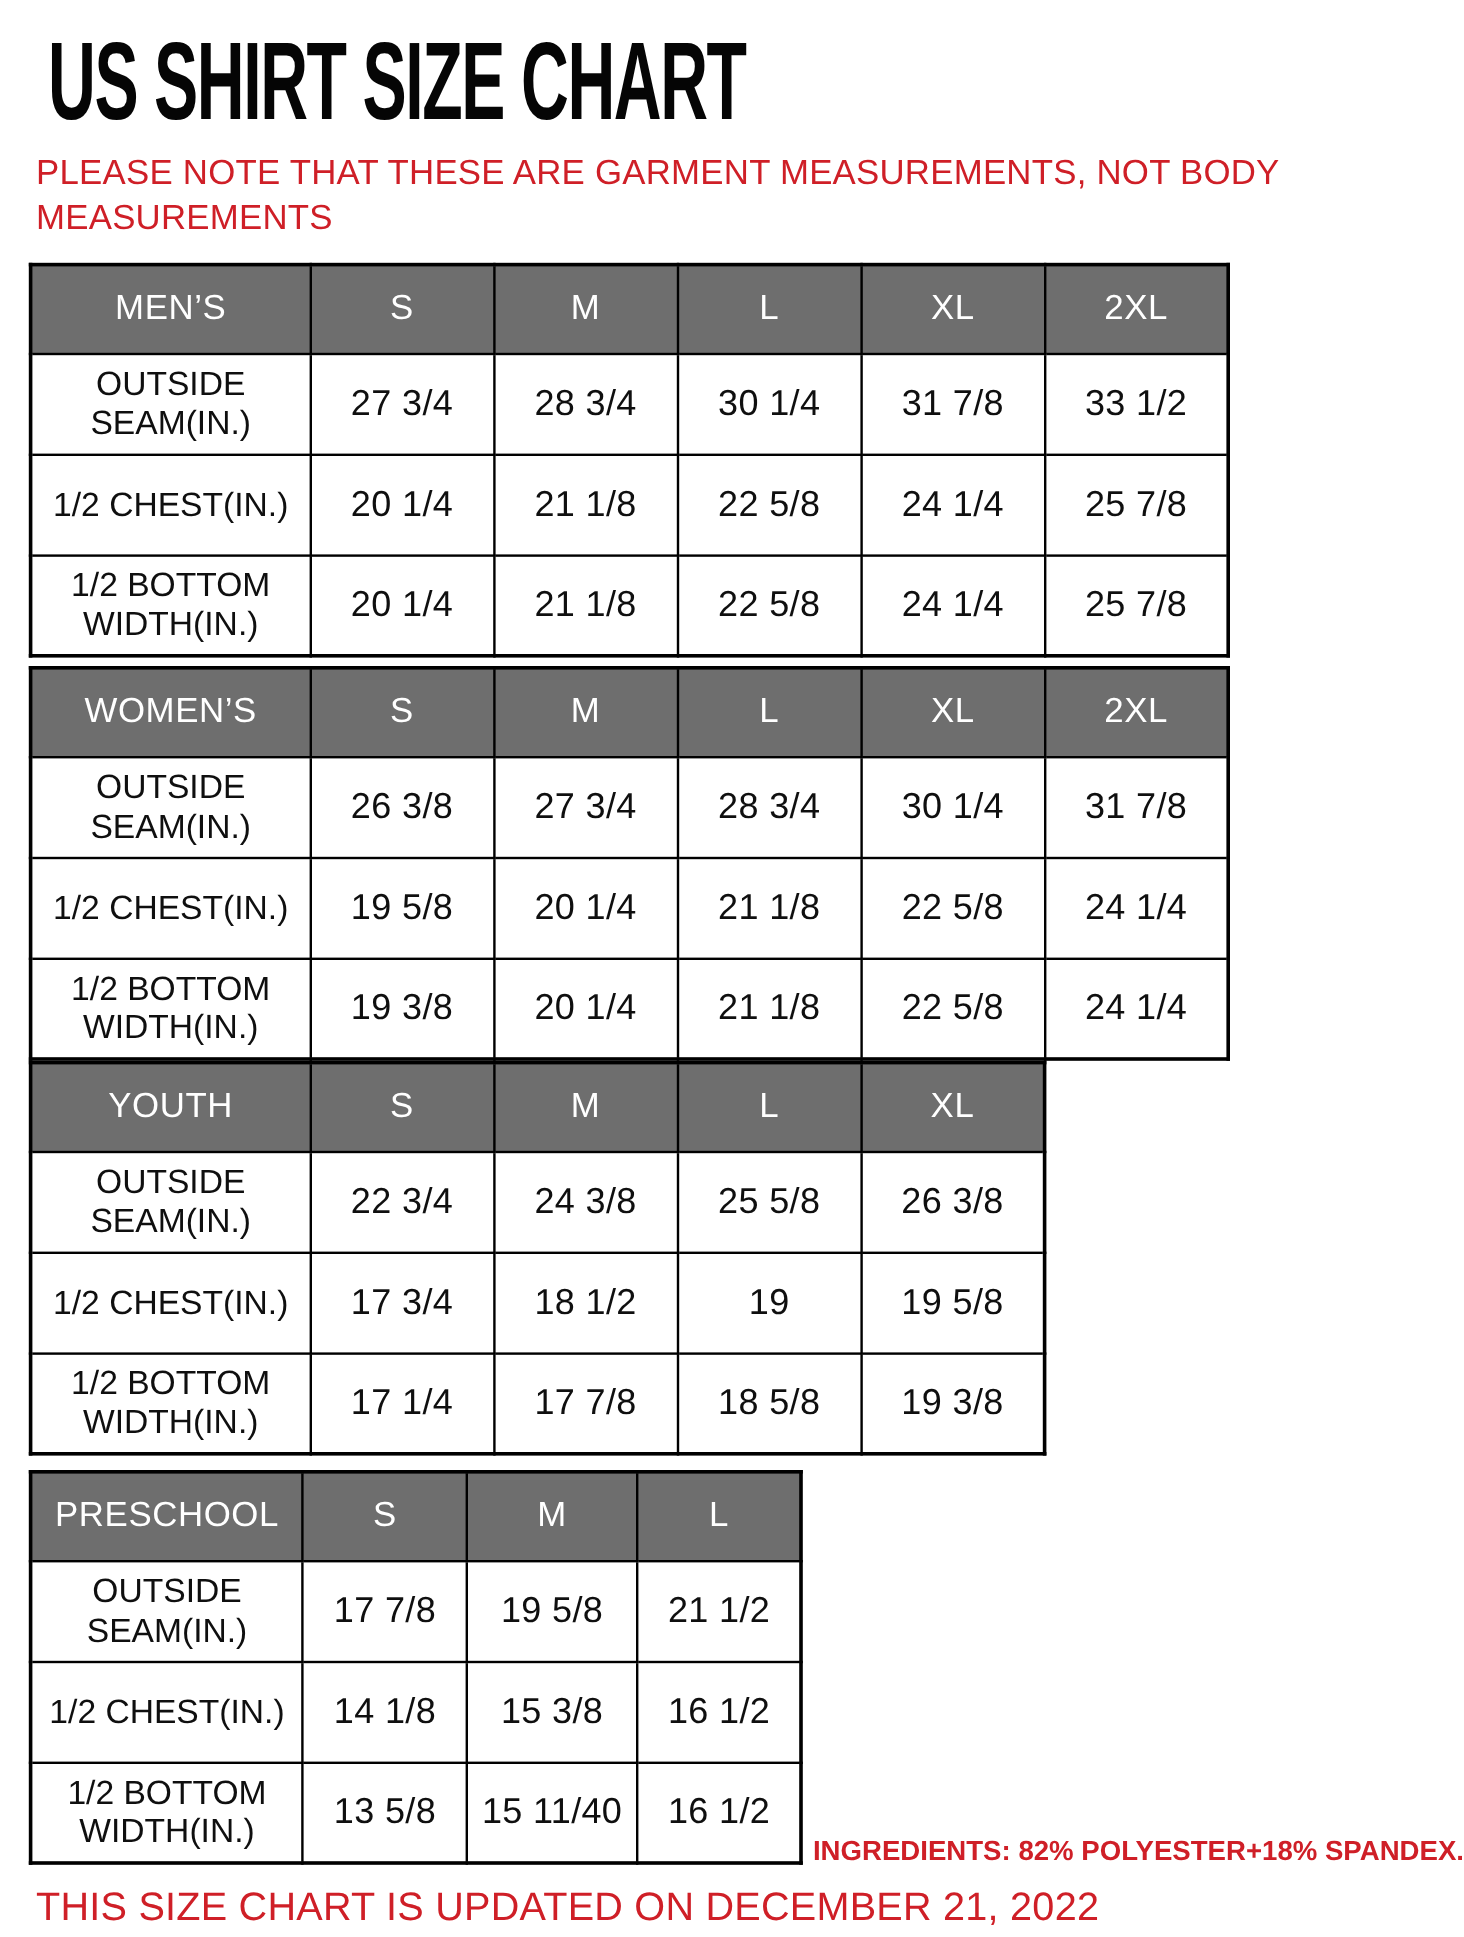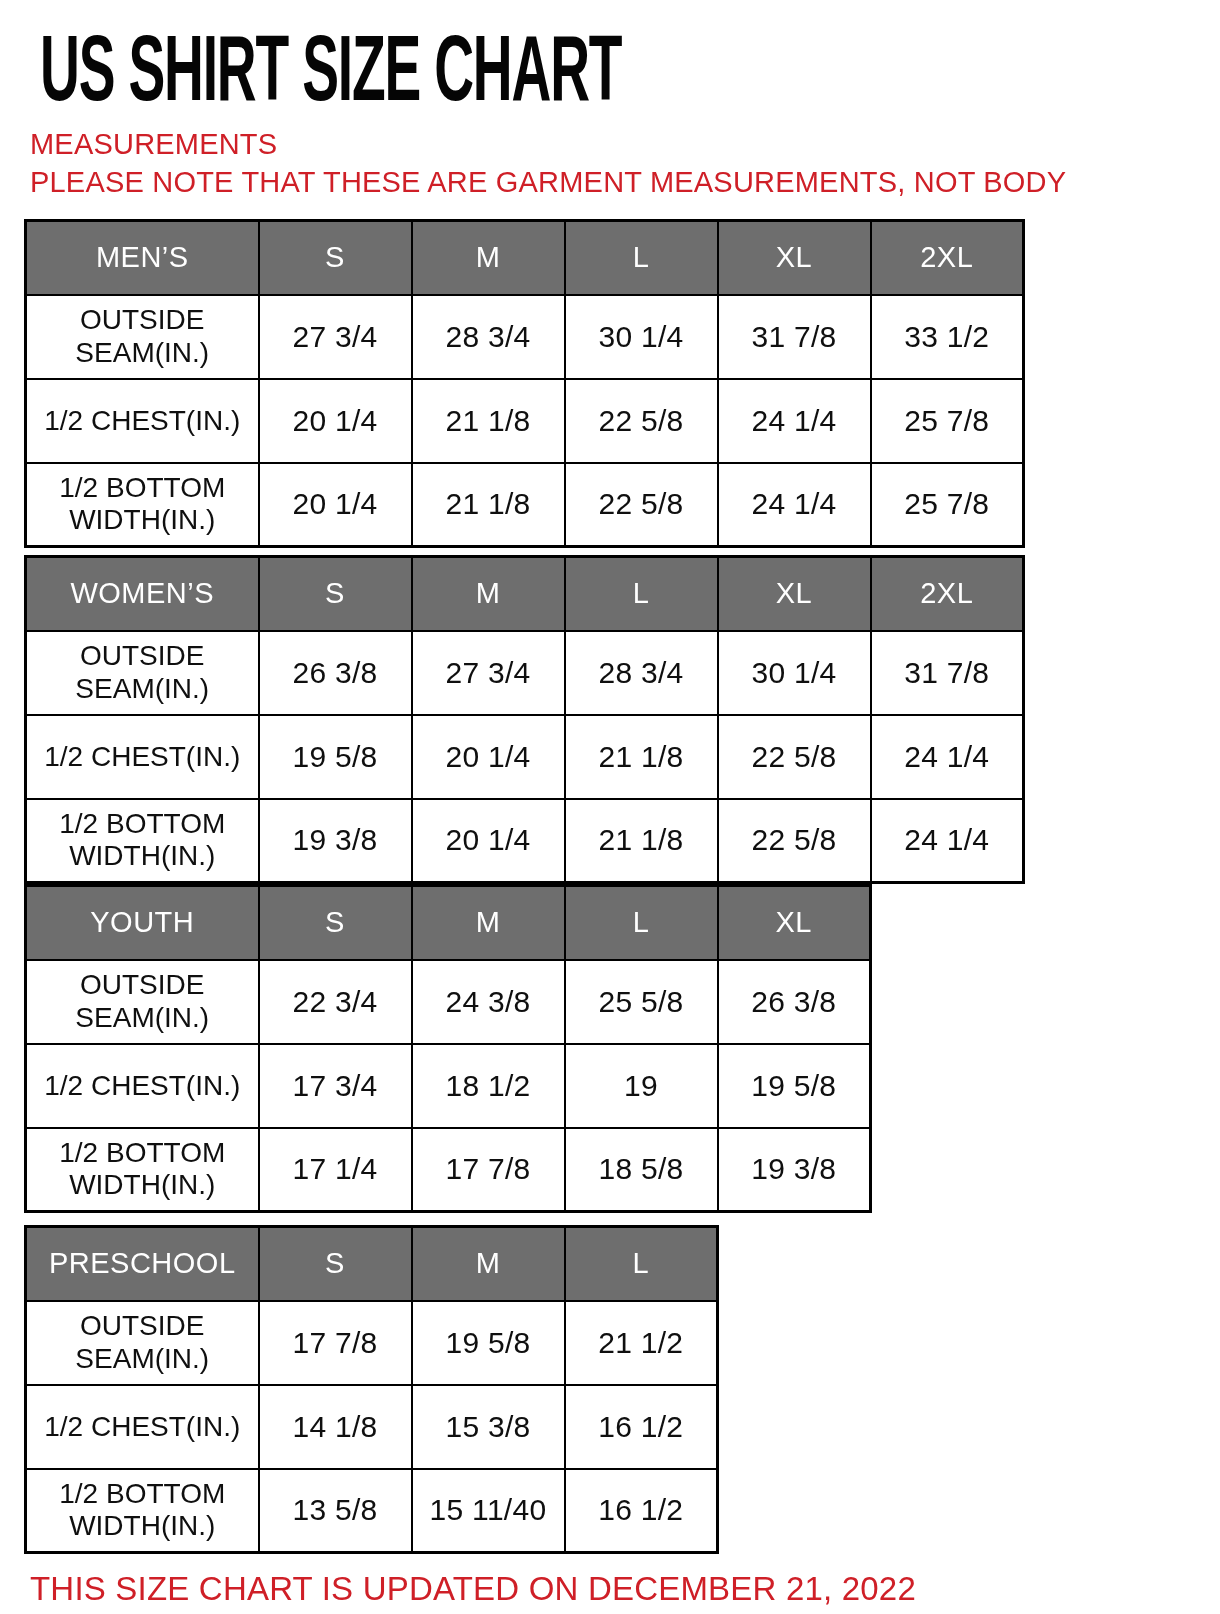--- a/index.html
+++ b/index.html
@@ -90,22 +90,22 @@
   }
 </style>
 </head>
 <body>
 
 <div class="page">
 
   <h1 class="page-title">US SHIRT SIZE CHART</h1>
 
   <div class="note">
+    <div>PLEASE NOTE THAT THESE ARE GARMENT MEASUREMENTS, NOT BODY</div>
     <div>MEASUREMENTS</div>
-    <div>PLEASE NOTE THAT THESE ARE GARMENT MEASUREMENTS, NOT BODY</div>
   </div>
 
   <table class="size-table mens">
       <thead>
         <tr>
           <th class="label-col">MEN’S</th>
           <th class="data-col">S</th>
           <th class="data-col">M</th>
           <th class="data-col">L</th>
           <th class="data-col">XL</th>
@@ -240,18 +240,19 @@
           <tr>
             <td class="label-col row-label">1/2 BOTTOM WIDTH(IN.)</td>
             <td class="data-col value-cell">13 5/8</td>
             <td class="data-col value-cell">15 11/40</td>
             <td class="data-col value-cell">16 1/2</td>
           </tr>
         </tbody>
       </table>
 
     <div class="ingredients">
+      <div class="ing-line">INGREDIENTS: 82% POLYESTER+18% SPANDEX.</div>
     </div>
   </div>
 
   <div class="footer">THIS SIZE CHART IS UPDATED ON DECEMBER 21, 2022</div>
 
 </div>
 
 </body></html>

